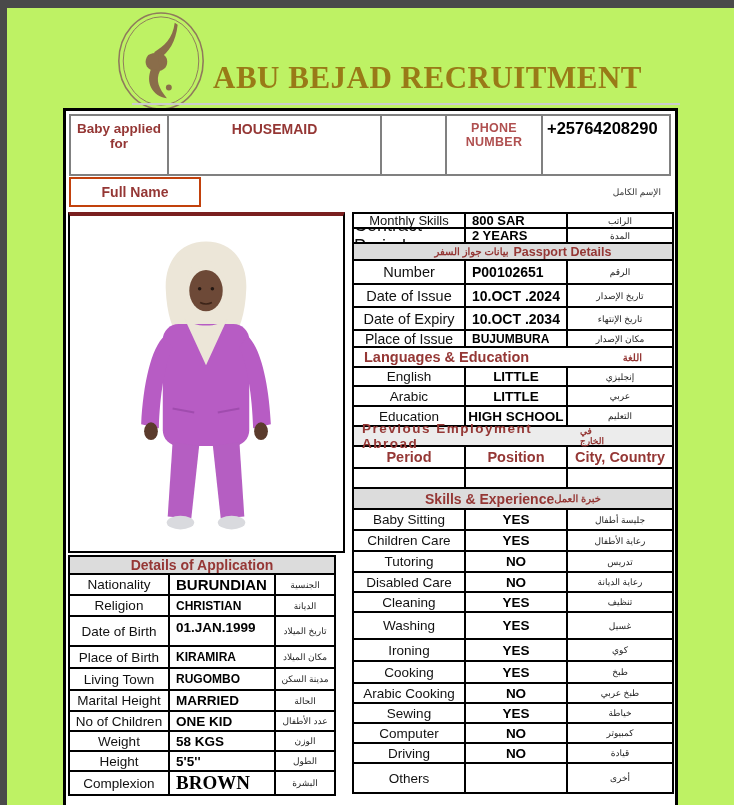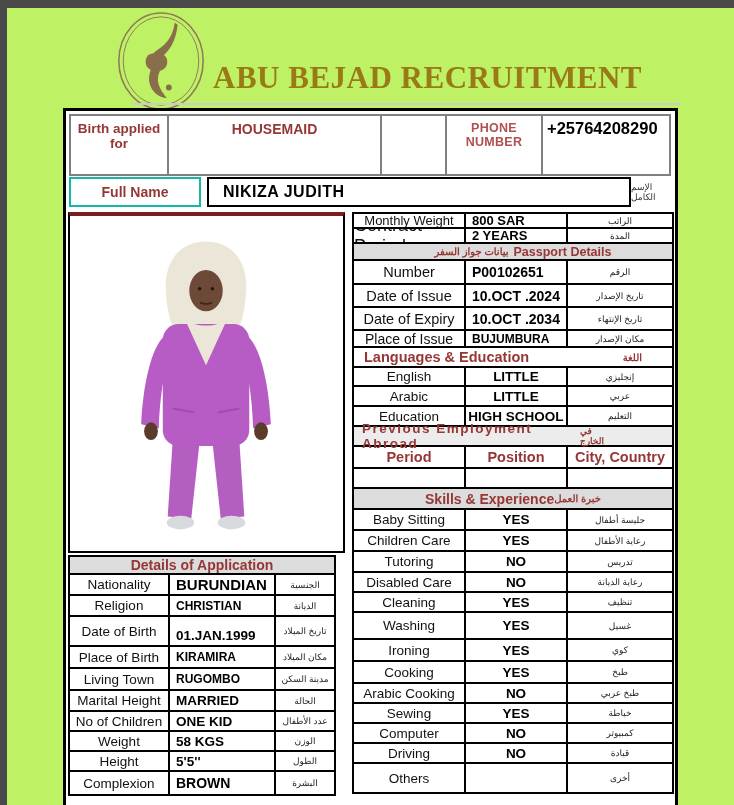--- a/index.html
+++ b/index.html
@@ -35,21 +35,21 @@
   .apply-cell{box-sizing:border-box;border-right:2px solid #808080;padding-top:5px;text-align:center;}
   .apply-cell:last-child{border-right:none;}
   .ac1{width:98px;color:#953735;font-weight:bold;font-size:13.5px;}
   .ac2{width:213px;color:#953735;font-weight:bold;font-size:14px;}
   .ac3{width:65px;}
   .ac4{width:96px;color:#b05050;font-weight:bold;font-size:12.5px;letter-spacing:.3px;}
   .ac5{flex:1;color:#000;font-weight:bold;font-size:16.5px;text-align:left;padding-left:4px;padding-top:3px;}
 
   .name-row{position:absolute;left:3px;top:66px;width:600px;height:30px;display:flex;}
   .name-label{
-    box-sizing:border-box;width:132px;border:2px solid #14b8a6;
+    box-sizing:border-box;width:132px;border:2px solid #c2410c;
     display:flex;align-items:center;justify-content:center;
     color:#953735;font-weight:bold;font-size:14px;background:#fff;
   }
   .name-value{
     box-sizing:border-box;width:424px;margin-left:6px;border:2px solid #000;
     display:flex;align-items:center;padding-left:14px;
     font-weight:bold;font-size:16px;color:#000;letter-spacing:.5px;
   }
   .name-ar{flex:1;display:flex;align-items:center;justify-content:flex-end;padding-right:8px;font-size:9px;color:#333;}
 
@@ -89,21 +89,21 @@
   .right-table{left:286px;top:101px;width:322px;}
   .rl{width:112px;}
   .rv{width:102px;}
   .ra{flex:1;}
 
   .emp-head{background:#ececec;color:#953735;font-weight:bold;font-size:13.5px;
        letter-spacing:1.5px;display:flex;align-items:center;justify-content:flex-start;
        padding-left:8px;border-bottom:2px solid #000;box-sizing:border-box;}
   .emp-head .arpart{font-size:9px;margin-left:auto;margin-right:56px;letter-spacing:0;}
   .colhead{color:#953735;font-weight:bold;font-size:14.5px;}
-  .serif-val{font-family:Liberation Sans, sans-serif;font-size:14px;}
+  .serif-val{font-family:Liberation Serif, serif;font-size:19px;}
 </style>
 </head>
 <body>
 
 <div class="page">
 
   <div class="masthead">
     <svg class="logo" viewBox="0 0 92 104">
       <ellipse cx="46" cy="52" rx="43" ry="49" fill="none" stroke="#8f7a5c" stroke-width="1.6"></ellipse>
       <ellipse cx="46" cy="52" rx="38.5" ry="45" fill="none" stroke="#8f7a5c" stroke-width="1"></ellipse>
@@ -113,30 +113,29 @@
       <circle cx="54" cy="79" r="3" fill="#8a6d4a"></circle>
       <path d="M46,40 C44,46 44,52 46,58" stroke="#8a6d4a" stroke-width="2.4" fill="none"></path>
     </svg>
     <div class="brand-title">ABU BEJAD RECRUITMENT</div>
     <div class="top-hairline"></div>
   </div>
 
   <div class="frame">
 
     <div class="apply-table">
-      <div class="apply-cell ac1">Birth applied for</div>
+      <div class="apply-cell ac1">Baby applied for</div>
       <div class="apply-cell ac2">HOUSEMAID</div>
       <div class="apply-cell ac3"></div>
       <div class="apply-cell ac4">PHONE NUMBER</div>
       <div class="apply-cell ac5">+25764208290</div>
     </div>
 
     <div class="name-row">
       <div class="name-label">Full Name</div>
-      <div class="name-value">NIKIZA JUDITH</div>
       <div class="name-ar">الإسم الكامل</div>
     </div>
 
     <div class="photo-box">
       <svg viewBox="0 0 277 341">
         <rect x="0" y="0" width="277" height="341" fill="#ffffff"></rect>
 
         <path d="M138,26 C110,26 96,48 97,74 C98,100 104,116 112,128 C100,132 96,140 98,150 C112,160 164,160 178,150 C180,140 176,132 164,128 C172,116 178,100 179,74 C180,48 166,26 138,26 Z" fill="#ece6d8"></path>
 
         <ellipse cx="138" cy="76" rx="17" ry="21" fill="#6d4937"></ellipse>
@@ -170,21 +169,21 @@
         <div class="cell lv val val-left" style="font-size:15px">BURUNDIAN</div>
         <div class="cell la ar">الجنسية</div>
       </div>
       <div class="trow" style="height:21px">
         <div class="cell ll lbl">Religion</div>
         <div class="cell lv val val-left small-caps">CHRISTIAN</div>
         <div class="cell la ar">الديانة</div>
       </div>
       <div class="trow" style="height:30px">
         <div class="cell ll lbl">Date of Birth</div>
-        <div class="cell lv val val-left" style="align-items:flex-start;padding-top:11px">01.JAN.1999</div>
+        <div class="cell lv val val-left" style="align-items:flex-start;padding-top:3px">01.JAN.1999</div>
         <div class="cell la ar">تاريخ الميلاد</div>
       </div>
       <div class="trow" style="height:22px">
         <div class="cell ll lbl">Place of Birth</div>
         <div class="cell lv val val-left small-caps">KIRAMIRA</div>
         <div class="cell la ar">مكان الميلاد</div>
       </div>
       <div class="trow" style="height:22px">
         <div class="cell ll lbl">Living Town</div>
         <div class="cell lv val val-left small-caps">RUGOMBO</div>
@@ -213,21 +212,21 @@
       <div class="trow" style="height:22px">
         <div class="cell ll lbl">Complexion</div>
         <div class="cell lv val val-left serif-val">BROWN</div>
         <div class="cell la ar">البشرة</div>
       </div>
     </div>
 
     <div class="dtable right-table">
 
       <div class="trow" style="height:15px">
-        <div class="cell rl lbl" style="font-size:13px">Monthly Weight</div>
+        <div class="cell rl lbl" style="font-size:13px">Monthly Skills</div>
         <div class="cell rv val val-left" style="font-size:13px">800 SAR</div>
         <div class="cell ra ar">الراتب</div>
       </div>
       <div class="trow" style="height:15px">
         <div class="cell rl lbl" style="font-size:18px">Contract Period</div>
         <div class="cell rv val val-left" style="font-size:13px">2 YEARS</div>
         <div class="cell ra ar">المدة</div>
       </div>
 
       <div class="trow sec" style="height:17px;font-size:12.5px">

